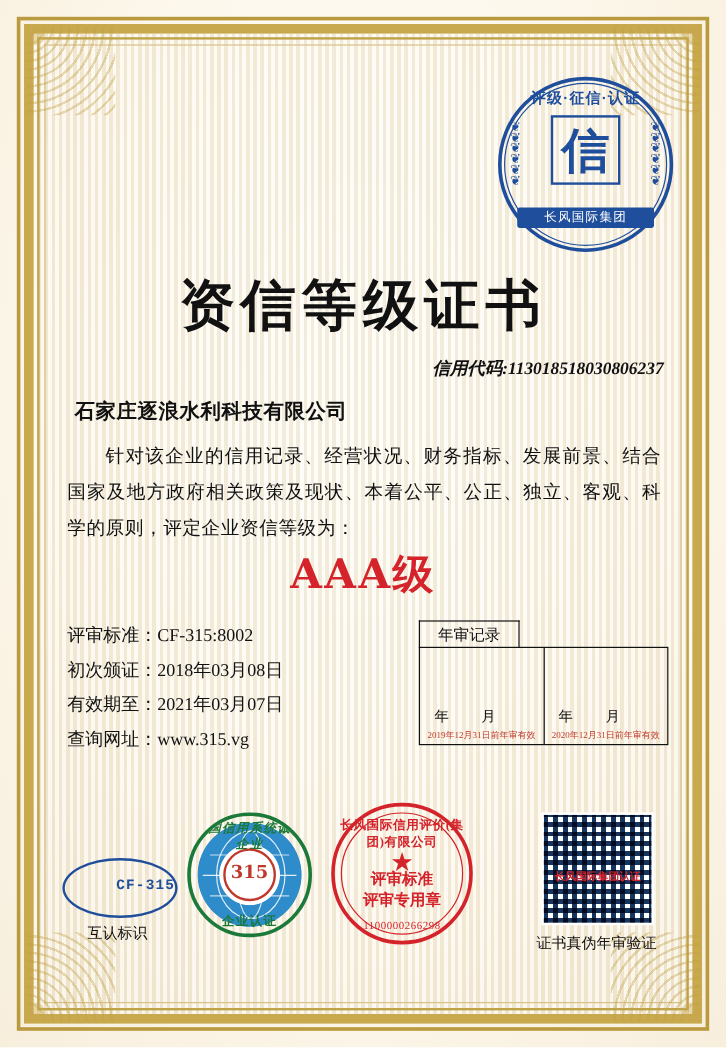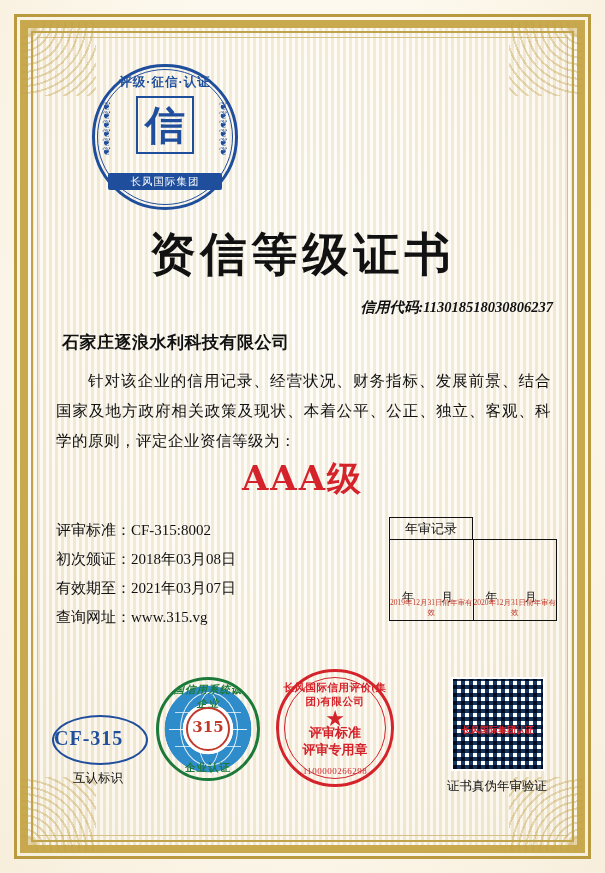--- a/index.html
+++ b/index.html
@@ -63,21 +63,21 @@
   .corner.br { right: 22px; bottom: 22px; transform: scale(-1,-1); }
 
   .content {
     position: absolute;
     left: 44px; top: 44px; right: 44px; bottom: 44px;
   }
   
   .emblem-wrap {
     margin-top: 20px;
     display: flex;
-    justify-content: flex-start;
+    justify-content: flex-end;
     margin-left: 48px;
   }
   .emblem {
     position: relative;
     width: 146px;
     height: 146px;
   }
   .emblem .ring-outer {
     position: absolute;
     inset: 0;
@@ -196,21 +196,21 @@
     justify-content: space-between;
   }
   .details {
     padding-left: 12px;
     font-size: 15px;
     line-height: 29px;
     color: #111111;
   }
   .details .row span.label { }
   .annual {
-    width: 168px;
+    width: 208px;
     margin-right: 4px;
   }
   .annual-title {
     font-size: 13px;
     color: #111;
     border: 1px solid #111;
     border-bottom: none;
     padding: 2px 4px;
     width: 84px;
     box-sizing: border-box;
@@ -257,26 +257,26 @@
   }
   .seal-cf {
     position: absolute;
     left: 8px;
     bottom: 58px;
     width: 92px;
     height: 46px;
     border: 2.5px solid #1f4e9c;
     border-radius: 50%;
     color: #1f4e9c;
-    font-size: 20px;
+    font-size: 12px;
     font-weight: bold;
     line-height: 42px;
-    text-align: left;
+    text-align: right;
     letter-spacing: 1px;
-    font-family: Liberation Serif, serif;
+    font-family: Liberation Mono, monospace;
   }
   .seal-cf-label {
     position: absolute;
     left: 8px;
     bottom: 36px;
     width: 92px;
     text-align: center;
     font-size: 12.5px;
     color: #111;
   }

